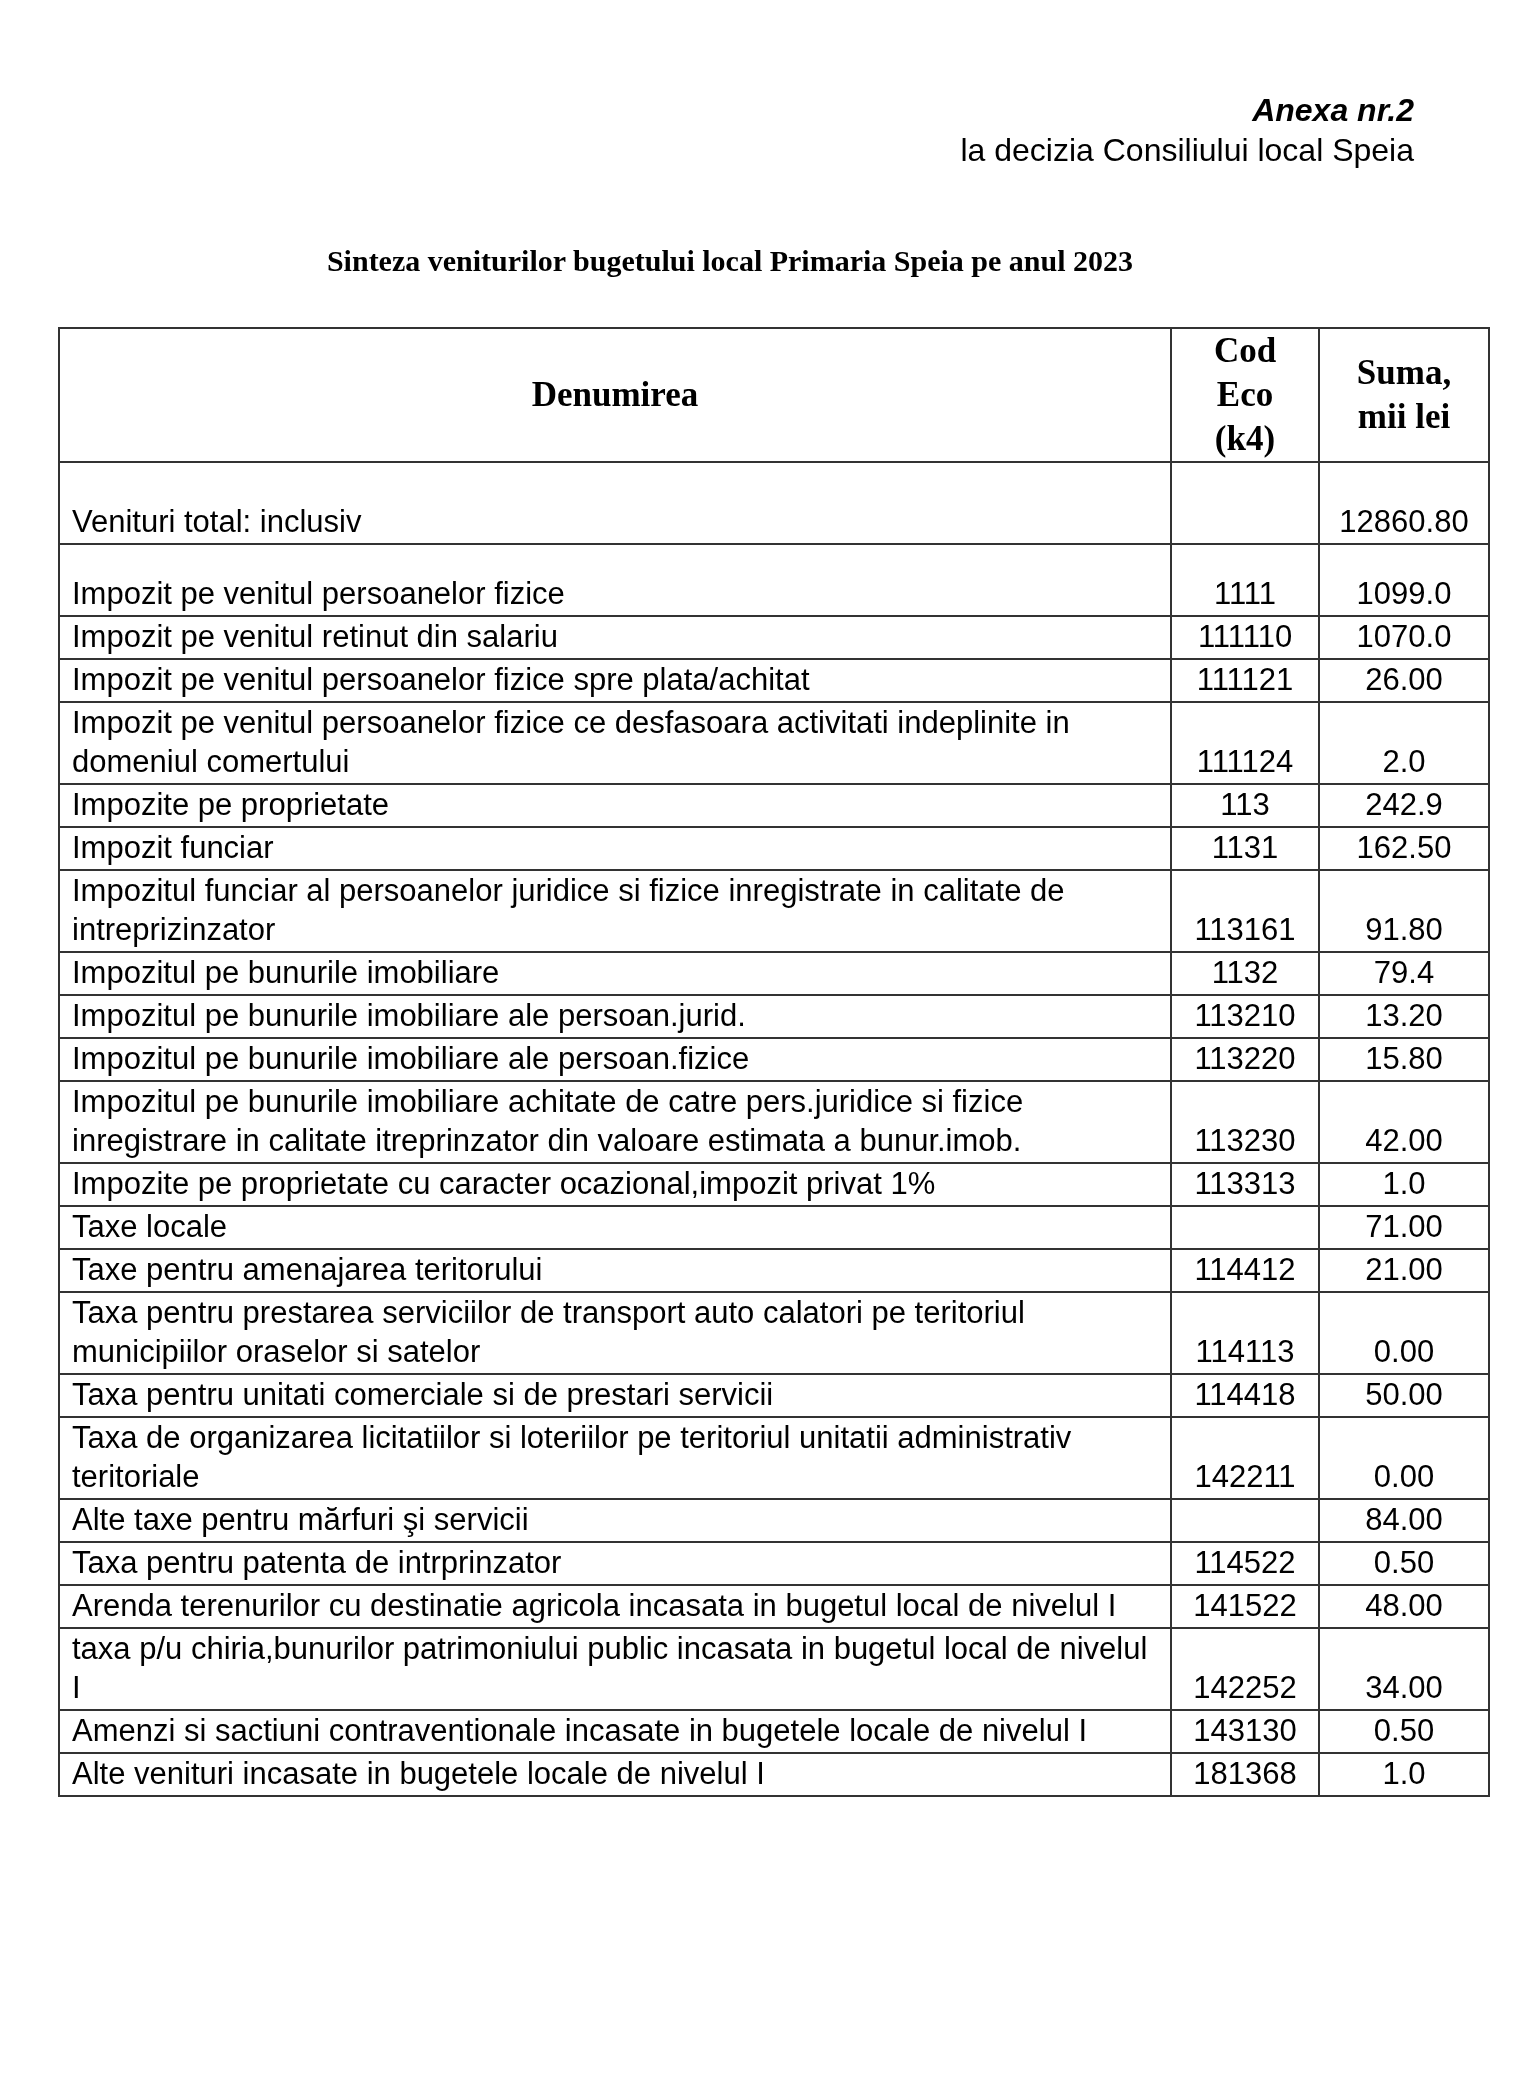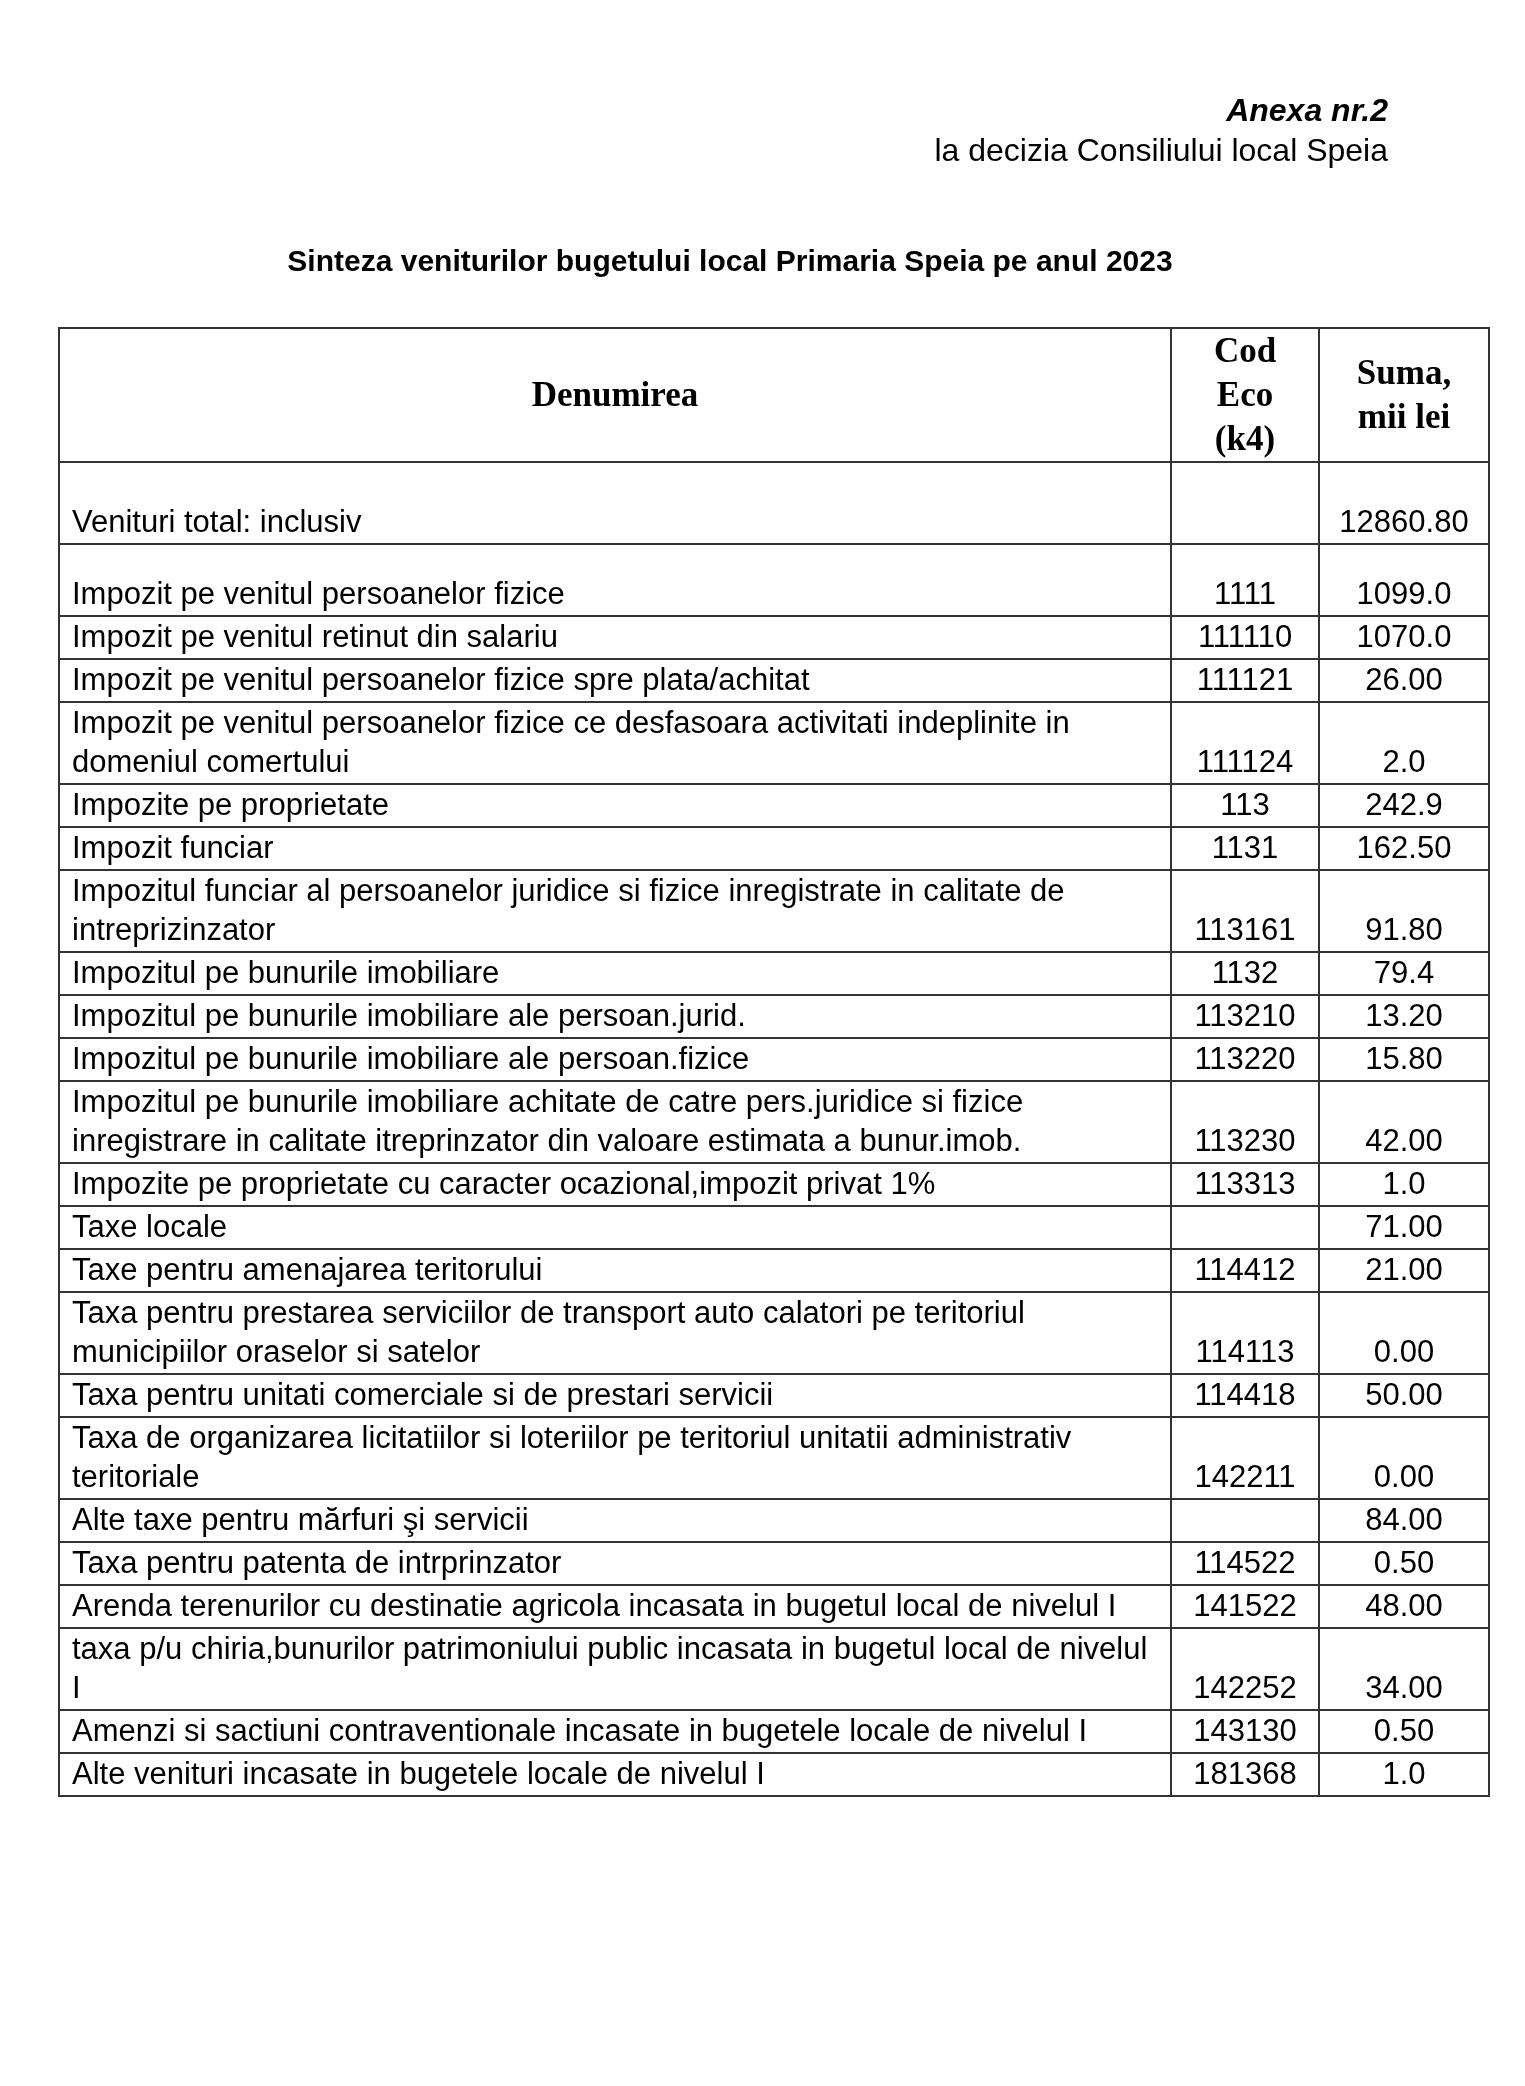--- a/index.html
+++ b/index.html
@@ -1,27 +1,27 @@
 <!DOCTYPE html>
 <html><head>
   <meta charset="utf-8">
   <style>
     html, body { margin: 0; padding: 0; background: #ffffff; }
     body {
       width: 1525px; height: 2086px; position: relative; overflow: hidden;
       font-family: "Liberation Sans", sans-serif; color: #000;
     }
     .header-block {
-      position: absolute; right: 137px; top: 90px; text-align: right;
+      position: absolute; right: 111px; top: 90px; text-align: right;
       font-size: 32px; line-height: 40px;
     }
     .header-block .anexa { font-weight: bold; font-style: italic; }
     .doc-title {
       position: absolute; left: 0; top: 244px; width: 1460px; text-align: center;
-      font-size: 30px; font-weight: bold;
+      font-size: 30px; font-weight: bold; font-family: Liberation Serif, serif;
     }
     table.budget {
       position: absolute; left: 58px; top: 327px; width: 1430px;
       border-collapse: collapse; table-layout: fixed;
     }
     table.budget col.c-name { width: 1112px; }
     table.budget col.c-code { width: 148px; }
     table.budget col.c-sum  { width: 170px; }
     table.budget th, table.budget td {
       border: 2px solid #333; padding: 0 12px;

